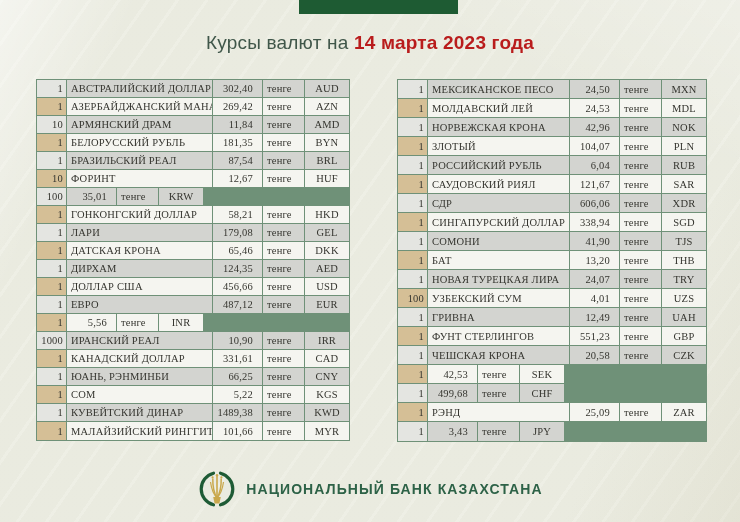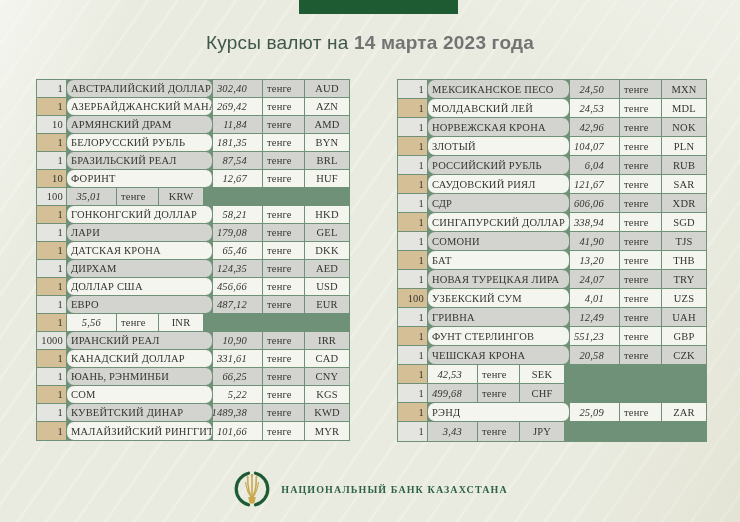--- a/index.html
+++ b/index.html
@@ -24,21 +24,21 @@
   .top-bar {
     position:absolute; left:299px; top:0; width:159px; height:14px;
     background:#1e5b33;
   }
   .title {
     position:absolute; top:32px; left:0; width:100%;
     text-align:center;
     font-family:"Liberation Sans", sans-serif;
     font-size:19px; color:#40574a; letter-spacing:0.2px;
   }
-  .title b { color:#737373; font-weight:700; }
+  .title b { color:#b91c1c; font-weight:700; }
 
   .rates-table {
     position:absolute; top:79px;
     border:1px solid #6f9178;
     background:#6f9178;
   }
   #table-left  { left:36px;  width:314px; }
   #table-right { left:397px; width:310px; }
 
   .row { display:flex; border-bottom:1px solid #6f9178; }
@@ -47,38 +47,38 @@
   #table-right .row { height:19px; }
 
   .cell {
     display:flex; align-items:center;
     font-size:10.5px; color:#35352f; letter-spacing:0.2px;
     border-right:1px solid #6f9178;
     white-space:nowrap; overflow:hidden;
   }
   .cell:last-child { border-right:none;text-align:center; }
   .qty      { width:30px; justify-content:flex-end; padding-right:3px; }
-  .currency { flex:1; padding-left:4px;border-radius:7px; }
-  .rate     { width:50px; justify-content:flex-end; padding-right:15px;font-style:italic; }
+  .currency { flex:1; padding-left:4px; }
+  .rate     { width:50px; justify-content:flex-end; padding-right:9px; }
   .unit     { width:42px; padding-left:4px; }
   .code     { width:44px; justify-content:center; }
 
   .odd  .cell { background:#d3d4d0; }
   .odd  .qty  { background:#e4e5e1; }
   .even .cell { background:#f5f5f0; }
   .even .qty  { background:#d5bf96; }
 
   .footer {
     position:absolute; top:469px; left:0; width:100%;
     display:flex; align-items:center; justify-content:center; gap:9px;
   }
   .bank-logo { width:40px; height:40px; flex:0 0 auto; }
   .bank-name {
-    font-family:Liberation Serif, serif;
-    font-size:10px; font-weight:700; letter-spacing:1.1px;
+    font-family:Liberation Sans, sans-serif;
+    font-size:14px; font-weight:700; letter-spacing:1.1px;
     color:#2d6247;
   }
 </style>
 </head>
 <body>
 
 <div class="bg-texture"></div>
 
 <div class="content">
 

